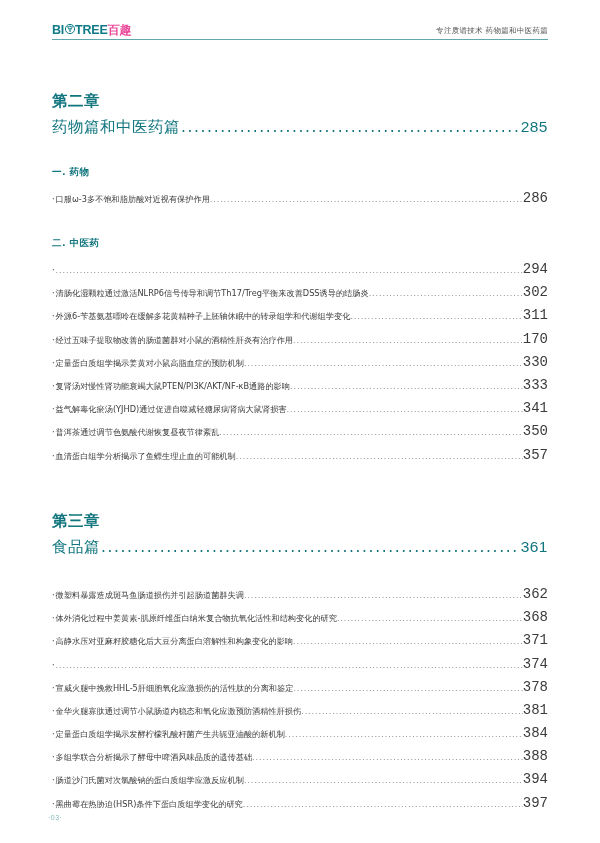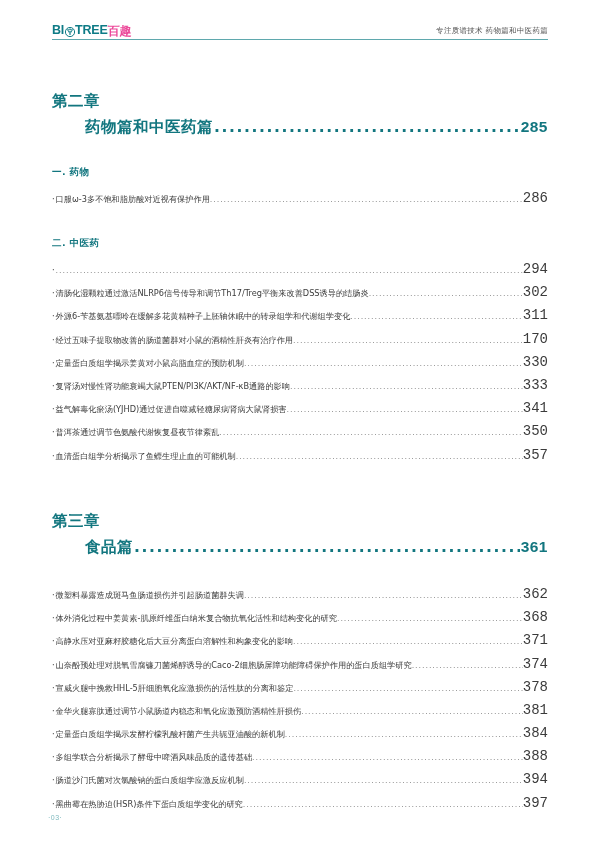--- a/index.html
+++ b/index.html
@@ -31,21 +31,21 @@
   }
   .header-inner {
     display: flex;
     align-items: flex-end;
     justify-content: space-between;
     border-bottom: 1.2px solid #5fa8ad;
     padding-bottom: 2px;
   }
   .logo {
     display: flex;
-    align-items: flex-end;
+    align-items: flex-start;
     font-size: 12.5px;
     font-weight: bold;
     letter-spacing: -0.2px;
     color: #0e7b86;
     line-height: 1;
   }
   .logo-mark {
     display: inline-block;
     width: 10px;
     height: 10px;
@@ -78,26 +78,25 @@
     color: #12767f;
     font-family: "DejaVu Sans", sans-serif;
     letter-spacing: 0.5px;
     line-height: 1.5;
     margin-top: 40px;
   }
   .chapter-title-row {
     display: flex;
     align-items: baseline;
     font-size: 15.5px;
-    font-weight: bold;
+    font-weight: normal;
     color: #12767f;
     font-family: "DejaVu Sans", sans-serif;
     letter-spacing: 0.5px;
     margin-top: 4px;
-    margin-left: 33px;
   }
   .chapter-title-row .ct-name { white-space: nowrap; }
   .chapter-title-row .leader {
     flex: 1 1 auto;
     overflow: hidden;
     white-space: nowrap;
     letter-spacing: 1.6px;
     color: #12767f;
     font-size: 15.5px;
     margin: 0 1px;
@@ -286,21 +285,20 @@
             <span class="toc-page">368</span>
           </div>
           <div class="toc-entry">
             <span class="toc-bullet">·</span>
             <span class="toc-text">高静水压对亚麻籽胶糖化后大豆分离蛋白溶解性和构象变化的影响</span>
             <span class="toc-dots">................................................................................................................................................................................................................................................................................................................................................................................................................</span>
             <span class="toc-page">371</span>
           </div>
           <div class="toc-entry">
             <span class="toc-bullet">·</span>
-            <span class="toc-text">山奈酚预处理对脱氧雪腐镰刀菌烯醇诱导的Caco-2细胞肠屏障功能障碍保护作用的蛋白质组学研究</span>
             <span class="toc-dots">................................................................................................................................................................................................................................................................................................................................................................................................................</span>
             <span class="toc-page">374</span>
           </div>
           <div class="toc-entry">
             <span class="toc-bullet">·</span>
             <span class="toc-text">宣威火腿中挽救HHL-5肝细胞氧化应激损伤的活性肽的分离和鉴定</span>
             <span class="toc-dots">................................................................................................................................................................................................................................................................................................................................................................................................................</span>
             <span class="toc-page">378</span>
           </div>
           <div class="toc-entry">

